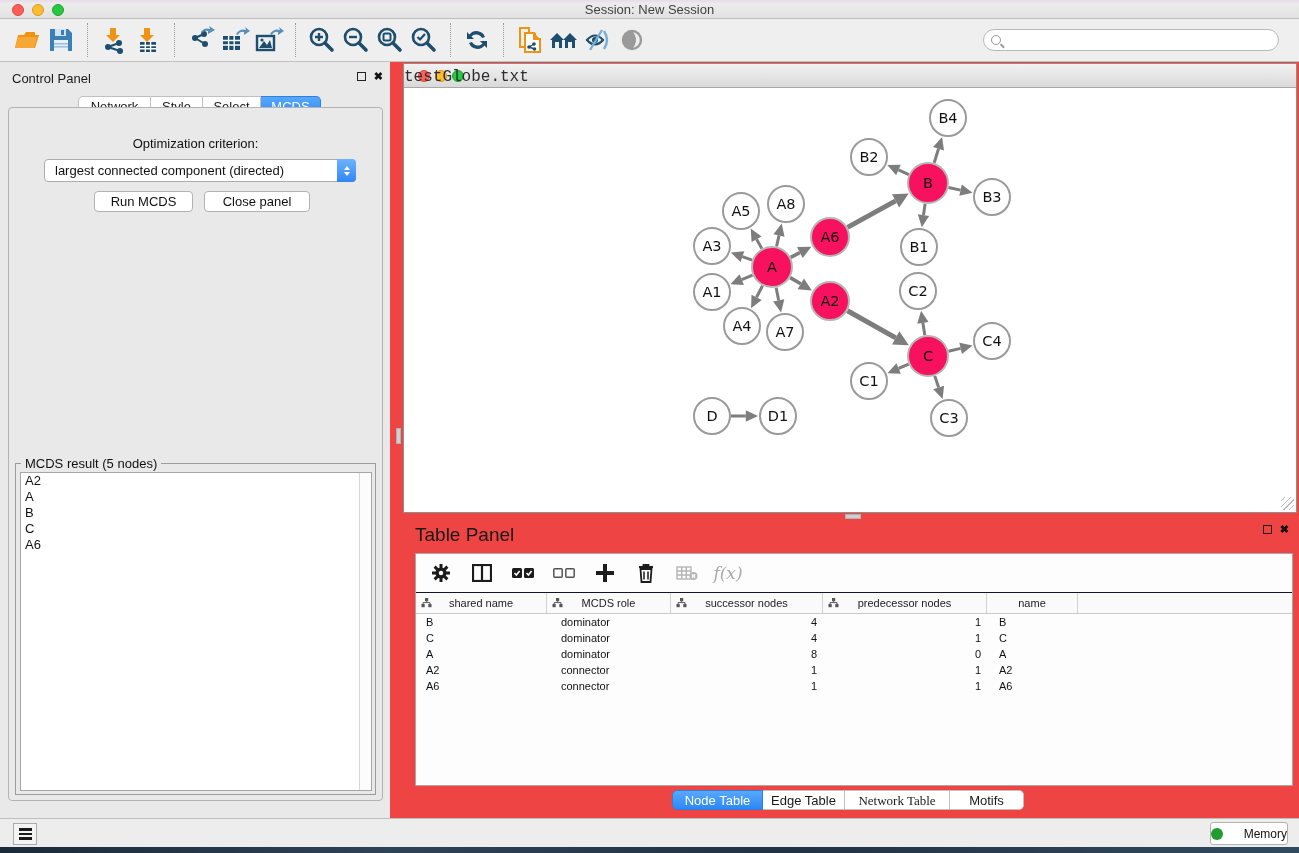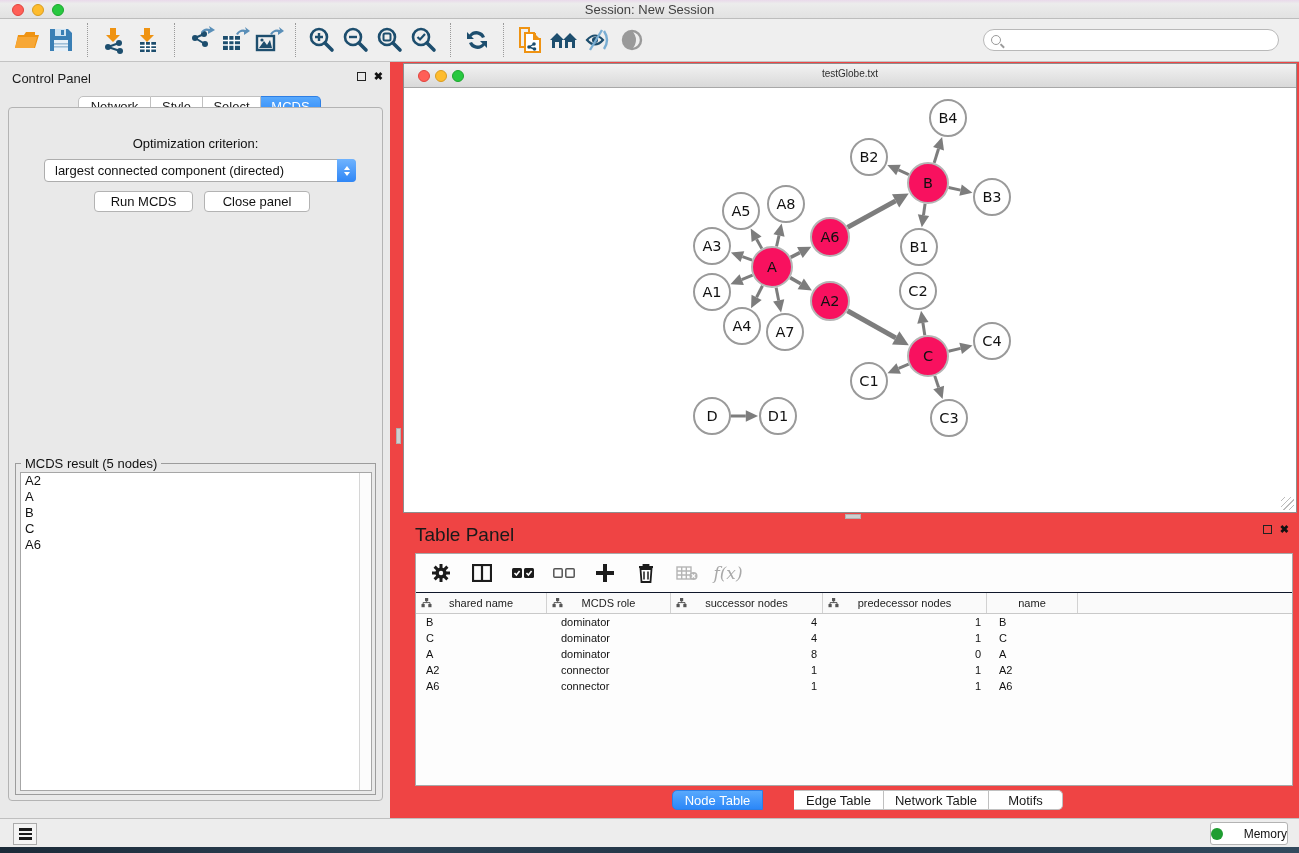--- a/index.html
+++ b/index.html
@@ -58,21 +58,21 @@
   .result-scroll { position:absolute; right:0; top:0; width:12px; height:100%; background:#fcfcfc; border-left:1px solid #d6d6d6; }
   .result-item { font-size:13px; color:#111; line-height:16px; padding-left:4px; cursor:default; }
 
   
   .net-frame { position:absolute; left:403px; top:63px; width:894px; height:450px;
     border:1px solid #8e8e8e; background:#fff; }
   .net-titlebar { position:absolute; left:0; top:0; width:100%; height:24px;
     background:linear-gradient(#f2f2f2,#d9d9d9); border-bottom:1px solid #a8a8a8; }
   .net-titlebar .lights { left:14px; top:6px; gap:5px; }
   .net-titlebar .light { width:12px; height:12px; }
-  .net-title { position:absolute; left:0; right:0; top:4px; text-align:center; font-size:10px; color:#2e2e2e; }
+  .net-title { position:absolute; left:0; right:0; top:4px; text-align:left; font-size:16px; color:#2e2e2e;font-family:Liberation Mono, monospace; }
   .net-canvas { position:absolute; left:0; top:24px; width:892px; height:424px; background:#fff; }
   .grip { position:absolute; right:2px; bottom:2px; width:13px; height:13px;
     background:repeating-linear-gradient(315deg, transparent 0 3px, #ababab 3px 4px); opacity:.8; }
   .v-handle { position:absolute; left:396px; top:428px; width:5px; height:16px; background:#cfcfcf; border:1px solid #b0b0b0; }
   .h-handle { position:absolute; left:845px; top:514px; width:16px; height:5px; background:#cfcfcf; border:1px solid #b0b0b0; }
 
   
   .table-panel-title { position:absolute; left:415px; top:524px; font-size:19px; color:#1a1a1a; }
   .tp-btns { position:absolute; right:10px; top:524px; display:flex; gap:8px; align-items:center; }
   .tp-box { position:absolute; left:415px; top:553px; width:878px; height:233px; background:#fdfdfd; border:1px solid #a8a8a8; }
@@ -539,22 +539,22 @@
             <div class="td-cell" style="width: 152px; text-align: right; padding-right: 6px;">1</div>
             <div class="td-cell" style="width: 164px; text-align: right; padding-right: 6px;">1</div>
             <div class="td-cell" style="width: 91px; text-align: left; padding-left: 12px;">A6</div>
           </div>
         </div>
     </div>
   </div>
 
   <div class="tp-tabs" id="tp-tabs">
       <div class="seg-tab active" style="width: 91px;">Node Table</div>
-      <div class="seg-tab" style="width: 90px; margin-left: 31px;">Edge Table</div>
-      <div class="seg-tab" style="width: 105px;">Network Table</div>
+      <div class="seg-tab" style="width: 82px;">Edge Table</div>
+      <div class="seg-tab" style="width: 105px; font-family: Liberation Serif, serif;">Network Table</div>
       <div class="seg-tab" style="width: 74px;">Motifs</div>
     </div>
 
   <div class="statusbar">
     <div class="list-btn">
       <div class="list-ico">
           <span></span>
           <span></span>
           <span></span>
         </div>

